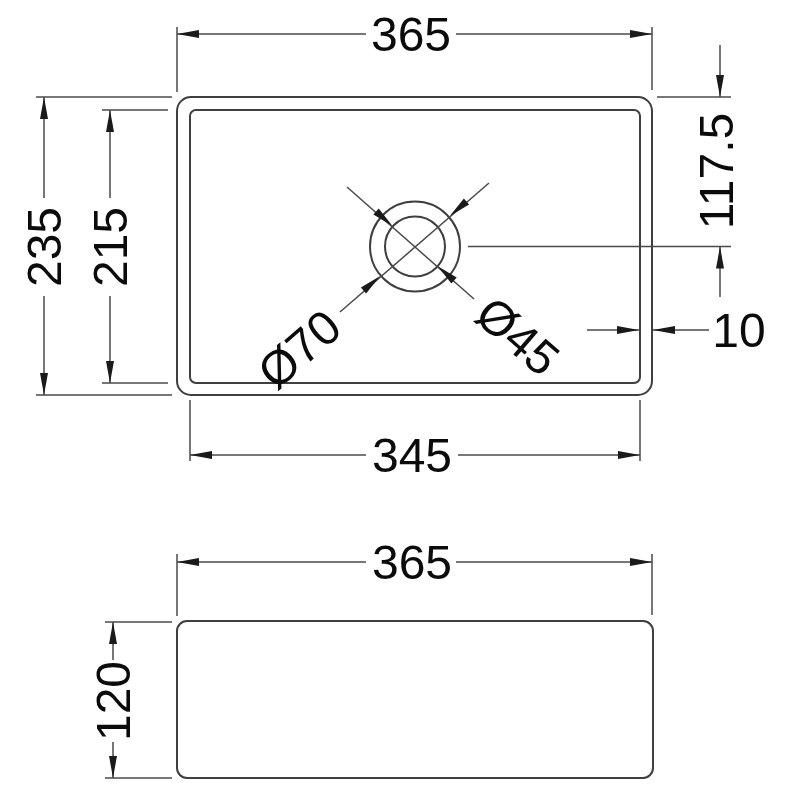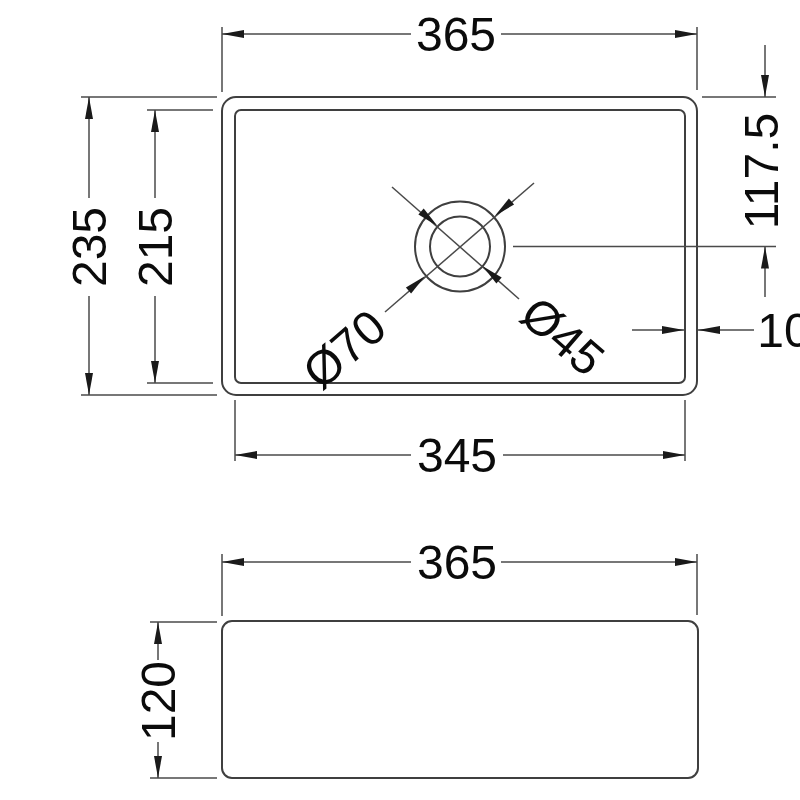--- a/index.html
+++ b/index.html
@@ -8,21 +8,20 @@
     background: #ffffff;
     width: 800px;
     height: 800px;
     overflow: hidden;
   }
   .drawing-canvas {
     position: relative;
     width: 632px;
     height: 800px;
     background: #ffffff;
-    padding-left: 45px;
   }
   svg {
     display: block;
   }
   .outline {
     fill: none;
     stroke: #3f3f3f;
     stroke-width: 2;
   }
   .dimline {

